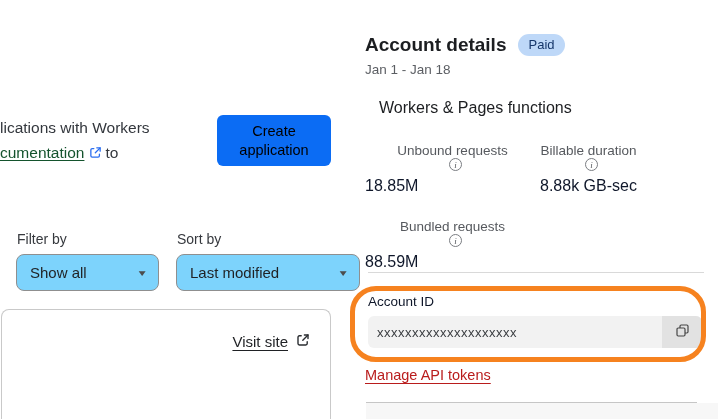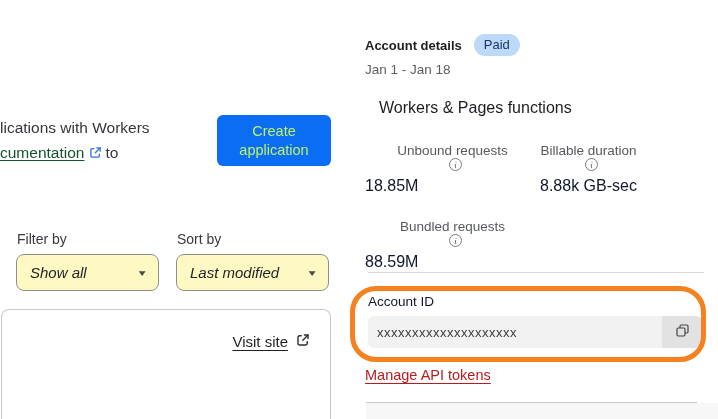--- a/index.html
+++ b/index.html
@@ -12,53 +12,53 @@
   }
 
   
   .intro { position:absolute; left:0; top:115px; font-size:15.5px; line-height:25px; color:#33373d; white-space:nowrap; }
   .intro a, .intro .link { color:#14532d; text-decoration:underline; text-underline-offset:2px; cursor:pointer; }
   .ext-icon { display:inline-block; vertical-align:-1px; margin:0 3px 0 5px; }
 
   .create-btn {
     position:absolute; left:217px; top:115px; width:114px; height:51px;
     background:#0b6cf4; border:none; border-radius:6px;
-    color:#bef264; font-size:14.5px; line-height:19px; text-align:center;
+    color:#000000; font-size:14.5px; line-height:19px; text-align:center;
     font-family:inherit; cursor:pointer; padding:6px 10px;
   }
 
   .field-label { position:absolute; font-size:14px; color:#36393e; }
   .lbl-filter { left:17px; top:231px; }
   .lbl-sort   { left:177px; top:231px; }
 
   .dropdown {
-    position:absolute; top:254px; height:37px; background:#fef9c3;
+    position:absolute; top:254px; height:37px; background:#7dd3fc;
     border:1px solid #8f8f8f; border-radius:8px;
     display:flex; align-items:center; justify-content:space-between;
-    padding:0 12px 0 13px; font-size:15px; color:#1f2124; cursor:pointer;font-style:italic;
+    padding:0 12px 0 13px; font-size:15px; color:#1f2124; cursor:pointer;
   }
   .dd-filter { left:16px; width:143px; }
-  .dd-sort   { left:176px; width:153px; }
+  .dd-sort   { left:176px; width:184px; }
   .caret { font-size:8.5px; color:#4c4c4c; transform:scaleX(1.4); margin-left:8px; }
 
   .proj-card {
     position:absolute; left:1px; top:309px; width:330px; height:112px;
     background:#fff; border:1px solid #c9c9c9; border-bottom:none;
     border-radius:8px 8px 0 0;
   }
   .visit-site {
     position:absolute; top:23px; right:20px;
     display:flex; align-items:flex-start; gap:8px;
     font-size:15px; color:#1f2124; cursor:pointer;
   }
   .visit-site .vs-text { text-decoration:underline; text-underline-offset:3px; }
 
   
   .acct-title-row { position:absolute; left:365px; top:34px; display:flex; align-items:center; gap:12px; }
-  .acct-title { font-size:13px; font-weight:bold; color:#1c1e21; }
+  .acct-title { font-size:19px; font-weight:bold; color:#1c1e21; }
   .plan-badge {
     background:#bed8f8; color:#16376b; font-size:13px;
     padding:3px 10px 4px; border-radius:12px;
   }
   .date-range { position:absolute; left:365px; top:62px; font-size:13.5px; color:#5b5e63; }
   .section-title { position:absolute; left:365px; top:99px; font-size:16px; font-weight:normal; color:#1c1e21;margin-left:14px; }
 
   .stats { position:absolute; left:365px; top:143px; display:grid; grid-template-columns:175px auto; row-gap:24px; }
   .stat-label { font-size:13.5px; color:#56595e; display:flex; align-items:center;flex-direction:column; }
   .stat-value { margin-top:6px; font-size:16px; color:#0f172a; }

